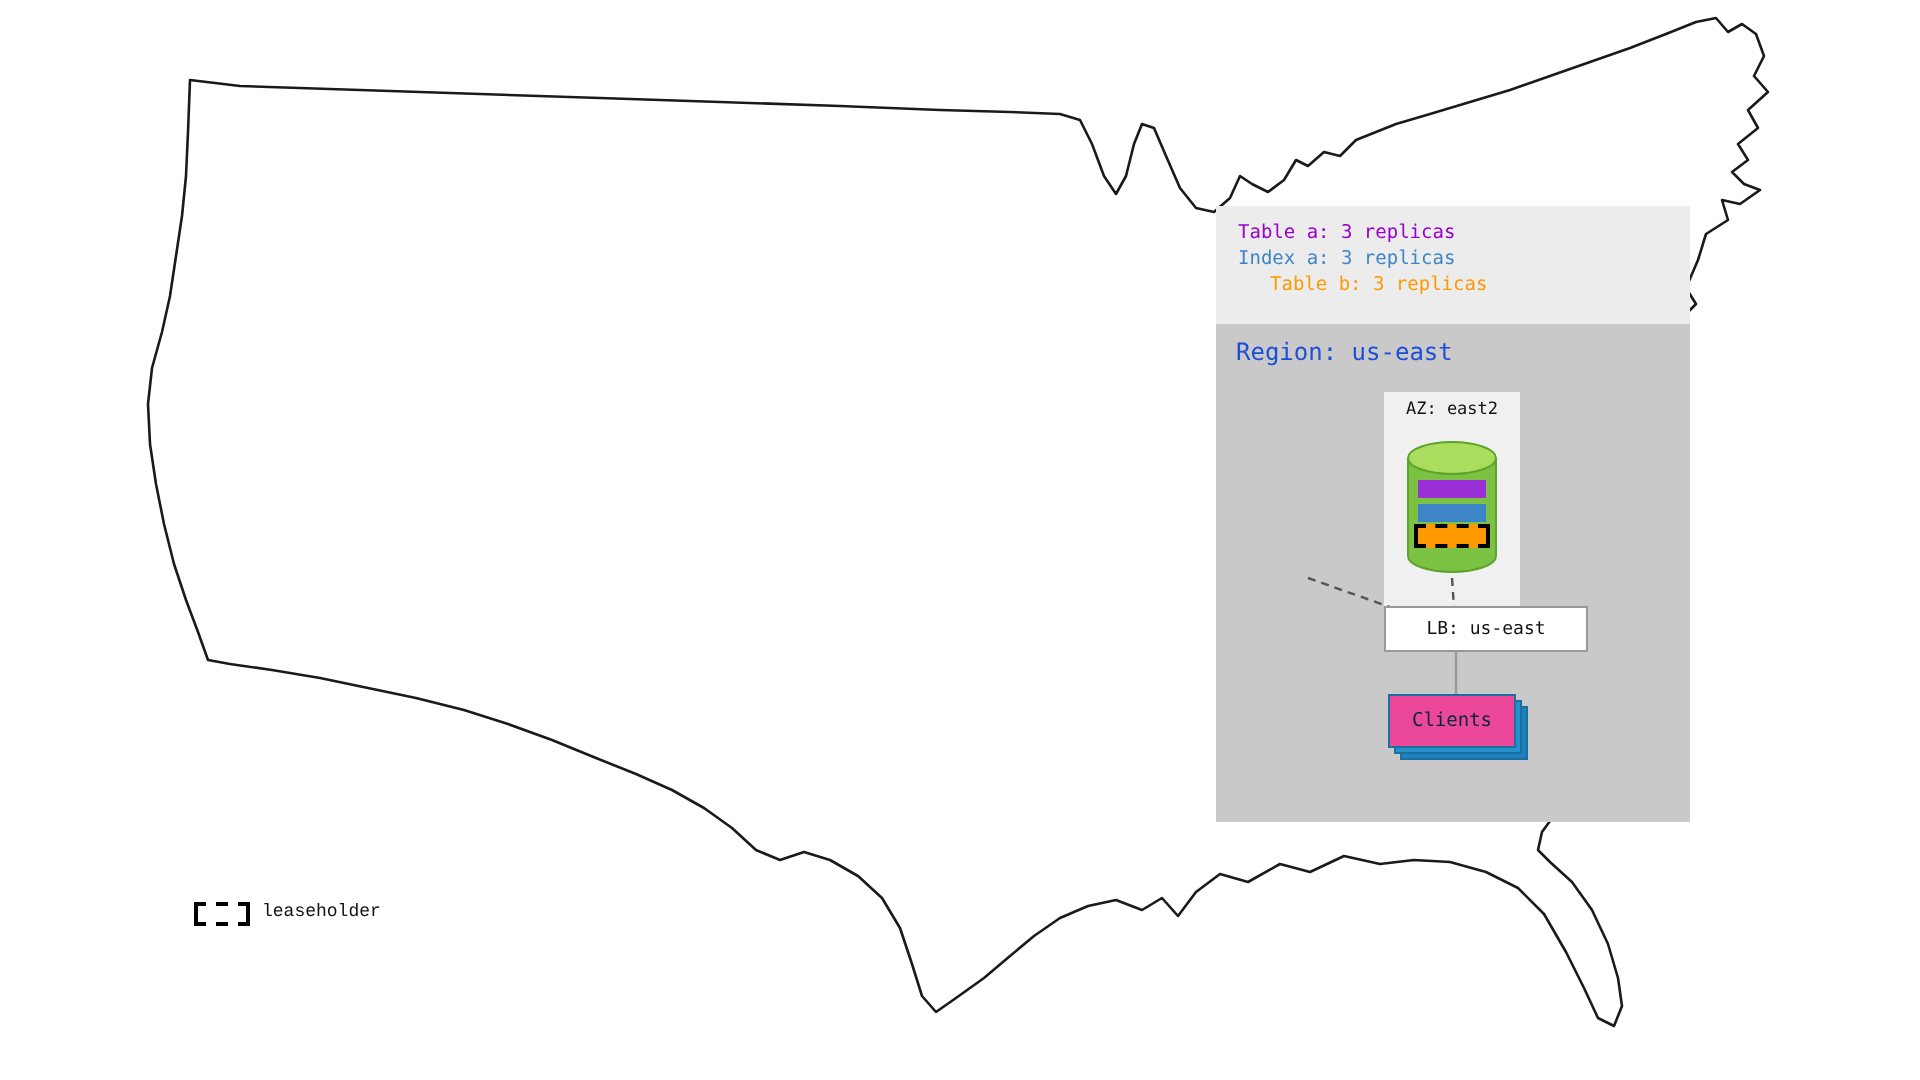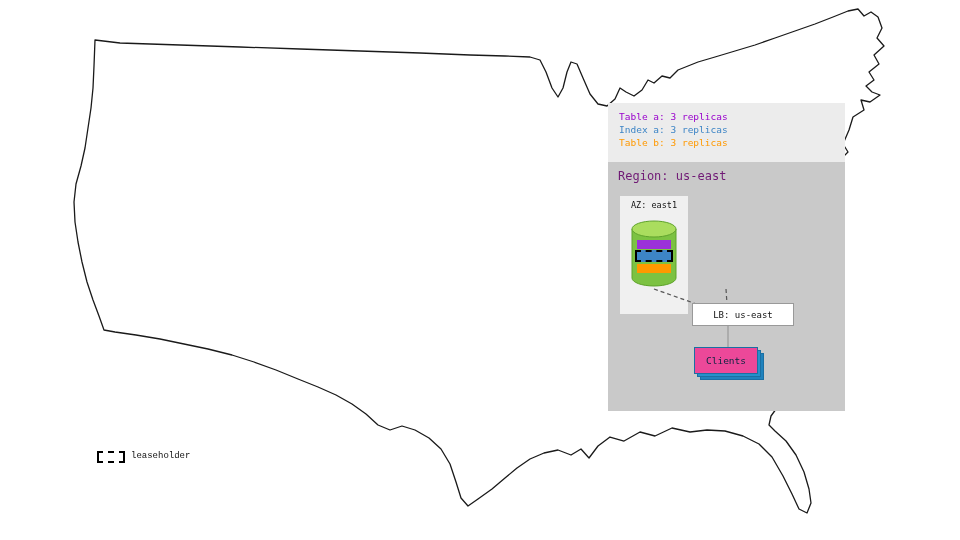--- a/index.html
+++ b/index.html
@@ -6,26 +6,26 @@
   #canvas{position:relative;width:960px;height:540px;background:#fff;overflow:hidden;
           font-family:"DejaVu Sans Mono","Liberation Mono",monospace;}
   #map-svg{position:absolute;left:0;top:0;z-index:0;}
 
   
   .legend-box{position:absolute;left:608px;top:103px;width:237px;height:59px;
               background:#ececec;z-index:2;padding:0;}
   .legend-item{position:absolute;left:11px;font-size:9.5px;line-height:13px;white-space:nowrap;}
   .legend-item:nth-child(1){top:7px;}
   .legend-item:nth-child(2){top:20px;}
-  .legend-item:nth-child(3){top:33px;}
+  .legend-item:nth-child(3){top:33px;margin-left:16px;}
 
   
   .region-box{position:absolute;left:608px;top:162px;width:237px;height:249px;
               background:#c9c9c9;z-index:1;}
-  .region-title{position:absolute;left:10px;top:7px;font-size:12px;color:#701a75;white-space:nowrap;}
+  .region-title{position:absolute;left:10px;top:7px;font-size:12px;color:#1d4ed8;white-space:nowrap;}
 
   
   .az-box{position:absolute;top:34px;width:68px;height:118px;background:#f0f0f0;}
   .az-east1{left:12px;}
   .az-east2{left:84px;}
   .az-east3{left:156px;background:#e26868;}
   .az-inner-red{position:absolute;left:9px;top:26px;width:50px;height:86px;
                 border-radius:16px;background:#d14b4b;}
   .az-label{position:absolute;left:0;top:4px;width:100%;text-align:center;
             font-size:8.5px;color:#111;white-space:nowrap;}
@@ -83,31 +83,31 @@
 
   <div class="legend-box">
     <div class="legend-item" style="color: rgb(153, 0, 204);">Table a: 3 replicas</div>
     <div class="legend-item" style="color: rgb(61, 133, 198);">Index a: 3 replicas</div>
     <div class="legend-item" style="color: rgb(255, 153, 0);">Table b: 3 replicas</div>
   </div>
 
   <div class="region-box">
     <div class="region-title">Region: us-east</div>
 
-    <div class="az-box az-east1">
-      <div class="az-label">AZ: east1</div>
+
+    <div class="az-box az-east2">
+      <div class="az-label">AZ: east2</div>
       <svg class="cylinder" width="46" height="68" viewBox="0 0 46 68">
         <path d="M1,9 L1,58 A22,8 0 0 0 45,58 L45,9" fill="#7cc242" stroke="#5fa32c" stroke-width="1"></path>
         <ellipse cx="23" cy="9" rx="22" ry="8" fill="#aadd5e" stroke="#5fa32c" stroke-width="1"></ellipse>
       </svg>
       <div class="replica-bar bar-1" style="background: rgb(155, 48, 217);"></div>
-      <div class="replica-bar bar-2 leaseholder" style="background: rgb(61, 133, 198);"></div>
-      <div class="replica-bar bar-3" style="background: rgb(255, 153, 0);"></div>
+      <div class="replica-bar bar-2" style="background: rgb(61, 133, 198);"></div>
+      <div class="replica-bar bar-3 leaseholder" style="background: rgb(255, 153, 0);"></div>
     </div>
-
 
   </div>
 
   <svg id="connector-svg" width="960" height="540" viewBox="0 0 960 540">
     <line x1="654" y1="289" x2="702" y2="306" stroke="#555" stroke-width="1.2" stroke-dasharray="4,3"></line>
     <line x1="726" y1="289" x2="727" y2="304" stroke="#555" stroke-width="1.2" stroke-dasharray="4,3"></line>
     <line x1="728" y1="324" x2="728" y2="348" stroke="#999" stroke-width="1.2"></line>
   </svg>
 
   <div class="lb-box">LB: us-east</div>

